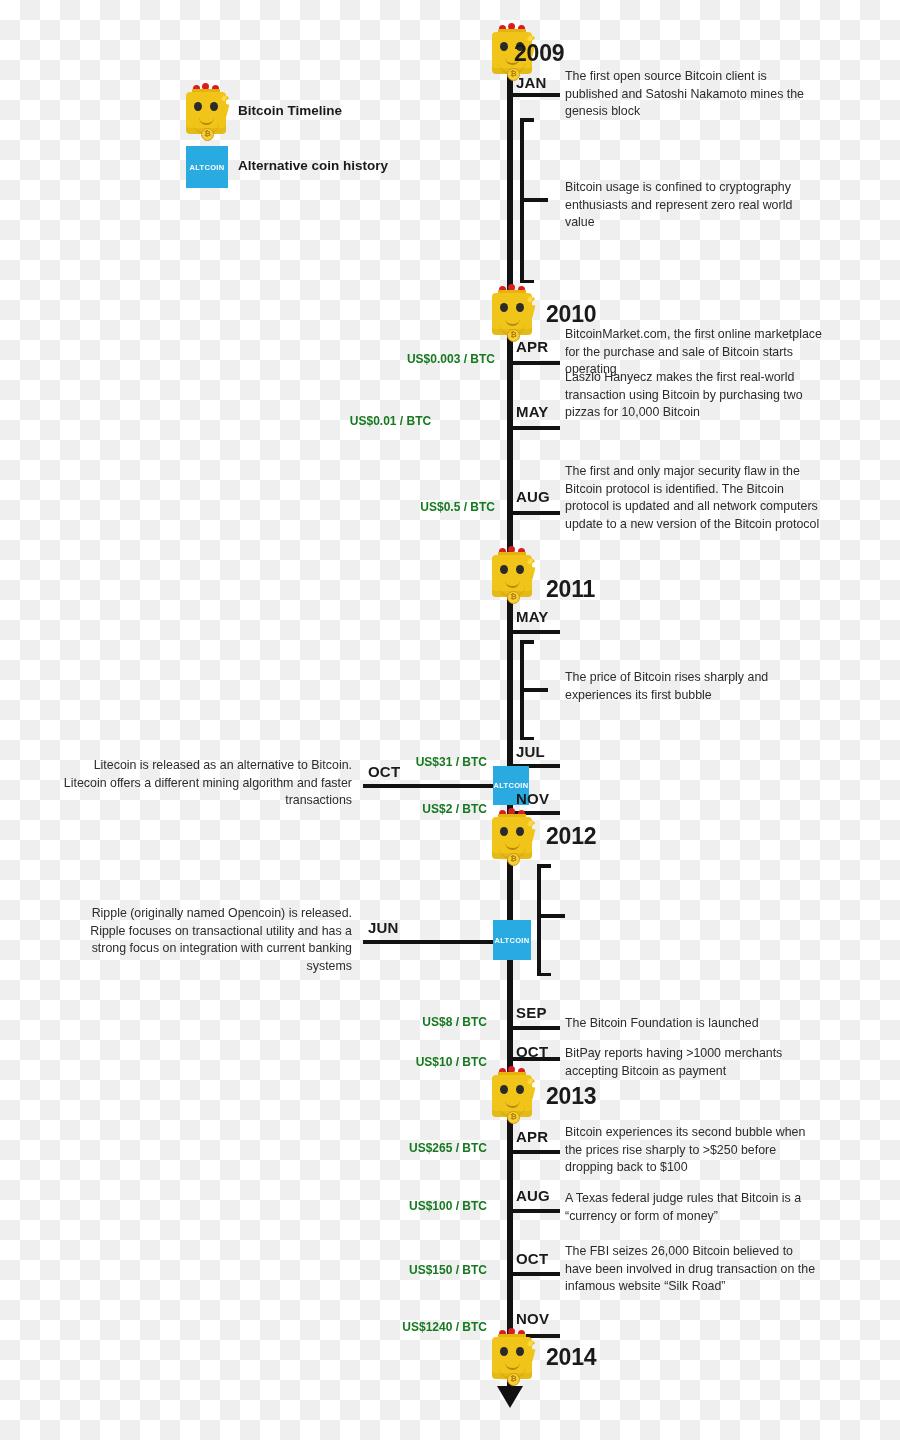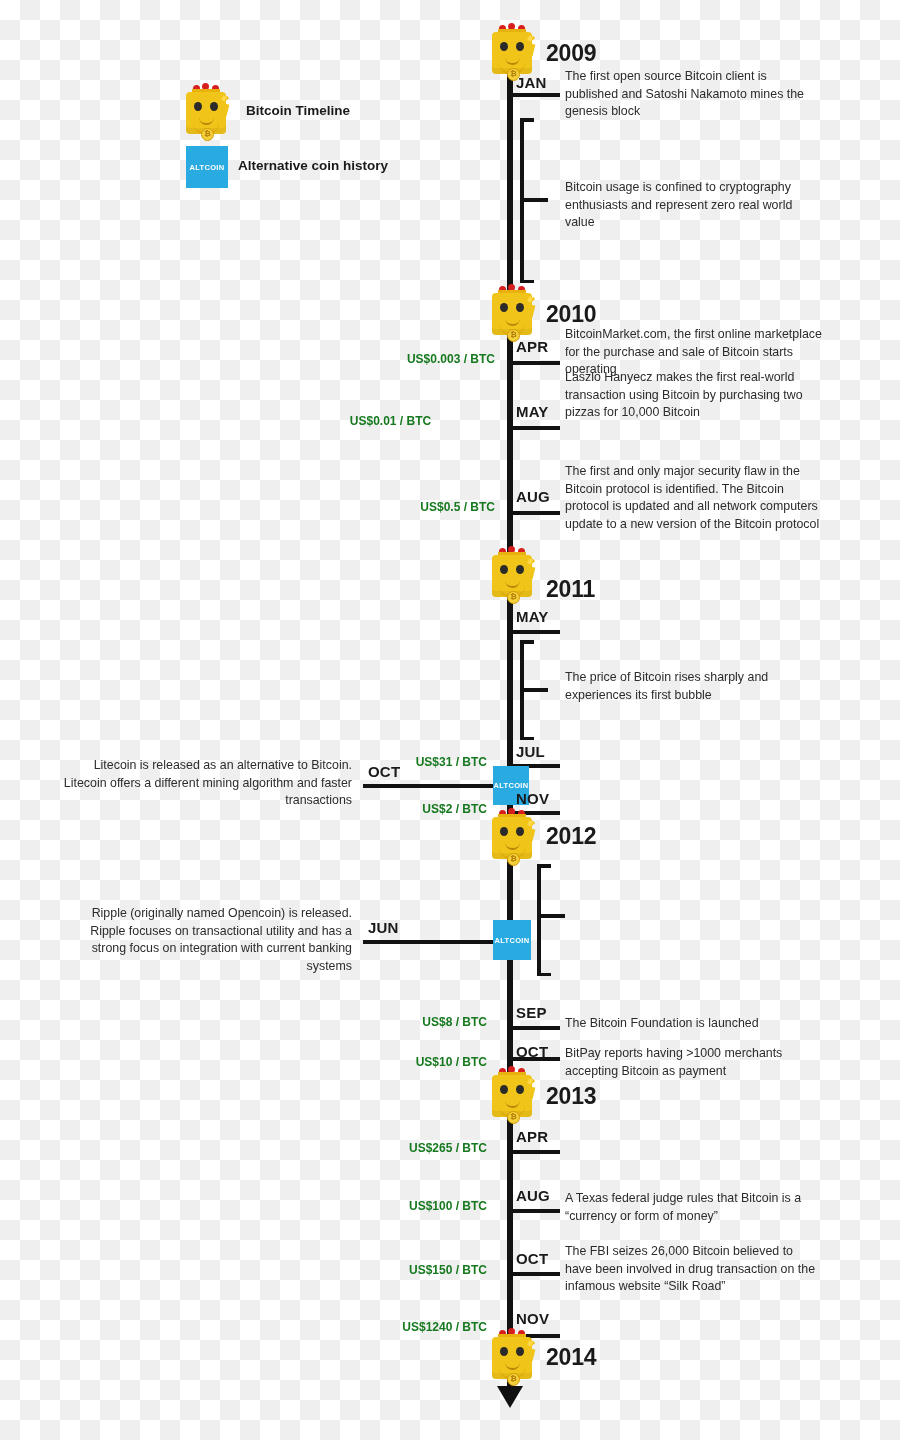--- a/index.html
+++ b/index.html
@@ -102,21 +102,21 @@
       <div class="m-smile"></div>
         <div class="m-neck"></div>
         <div class="m-coin">₿</div>
     </div>
     <div class="m-arm">
         <i class="a1"></i>
         <i class="a2"></i>
         <i class="a3"></i>
       </div>
   </div>
-  <div class="legend-label" style="left:246px;top:103px;">Bitcoin Timeline</div>
+  <div class="legend-label" style="left:238px;top:103px;">Bitcoin Timeline</div>
 
   <div class="altcoin-badge legend-item" style="left:186px;top:146px;width:42px;height:42px;">
     <span>ALTCOIN</span>
   </div>
   <div class="legend-label" style="left:238px;top:158px;">Alternative coin history</div>
 
   <div class="mascot" style="left:489px;top:22px;">
     <div class="m-crown">
         <div class="pk pk1"></div>
         <div class="pk pk2"></div>
@@ -129,21 +129,21 @@
         <div class="m-smile"></div>
         <div class="m-neck"></div>
         <div class="m-coin">₿</div>
       </div>
     <div class="m-arm">
         <i class="a1"></i>
         <i class="a2"></i>
         <i class="a3"></i>
       </div>
   </div>
-  <div class="year" style="left:546px;top:40px;">2009</div>
+  <div class="year" style="left:514px;top:40px;">2009</div>
 
   <div class="tick" style="top:93px;"></div>
   <div class="month" style="left:516px;top:74px;">JAN</div>
   <div class="desc" style="top:68px;">The first open source Bitcoin client is published and Satoshi Nakamoto mines the genesis block</div>
 
   <div class="bracket" style="left:520px;top:118px;height:165px;">
     <div class="bv"></div>
       <div class="bt"></div>
       <div class="bb"></div>
     <div class="bm" style="top:80px;"></div>
@@ -299,20 +299,21 @@
         <i class="a1"></i>
         <i class="a2"></i>
         <i class="a3"></i>
       </div>
   </div>
   <div class="year" style="left:546px;top:1083px;">2013</div>
 
   <div class="tick" style="top:1150px;"></div>
   <div class="month" style="left:516px;top:1128px;">APR</div>
   <div class="price" style="left:290px;top:1141px;width:197px;">US$265 / BTC</div>
+  <div class="desc" style="top:1124px;">Bitcoin experiences its second bubble when the prices rise sharply to &gt;$250 before dropping back to $100</div>
 
   <div class="tick" style="top:1209px;"></div>
   <div class="month" style="left:516px;top:1187px;">AUG</div>
   <div class="price" style="left:290px;top:1199px;width:197px;">US$100 / BTC</div>
   <div class="desc" style="top:1190px;width:252px;">A Texas federal judge rules that Bitcoin is a “currency or form of money”</div>
 
   <div class="tick" style="top:1272px;"></div>
   <div class="month" style="left:516px;top:1250px;">OCT</div>
   <div class="price" style="left:290px;top:1263px;width:197px;">US$150 / BTC</div>
   <div class="desc" style="top:1243px;">The FBI seizes 26,000 Bitcoin believed to have been involved in drug transaction on the infamous website “Silk Road”</div>

